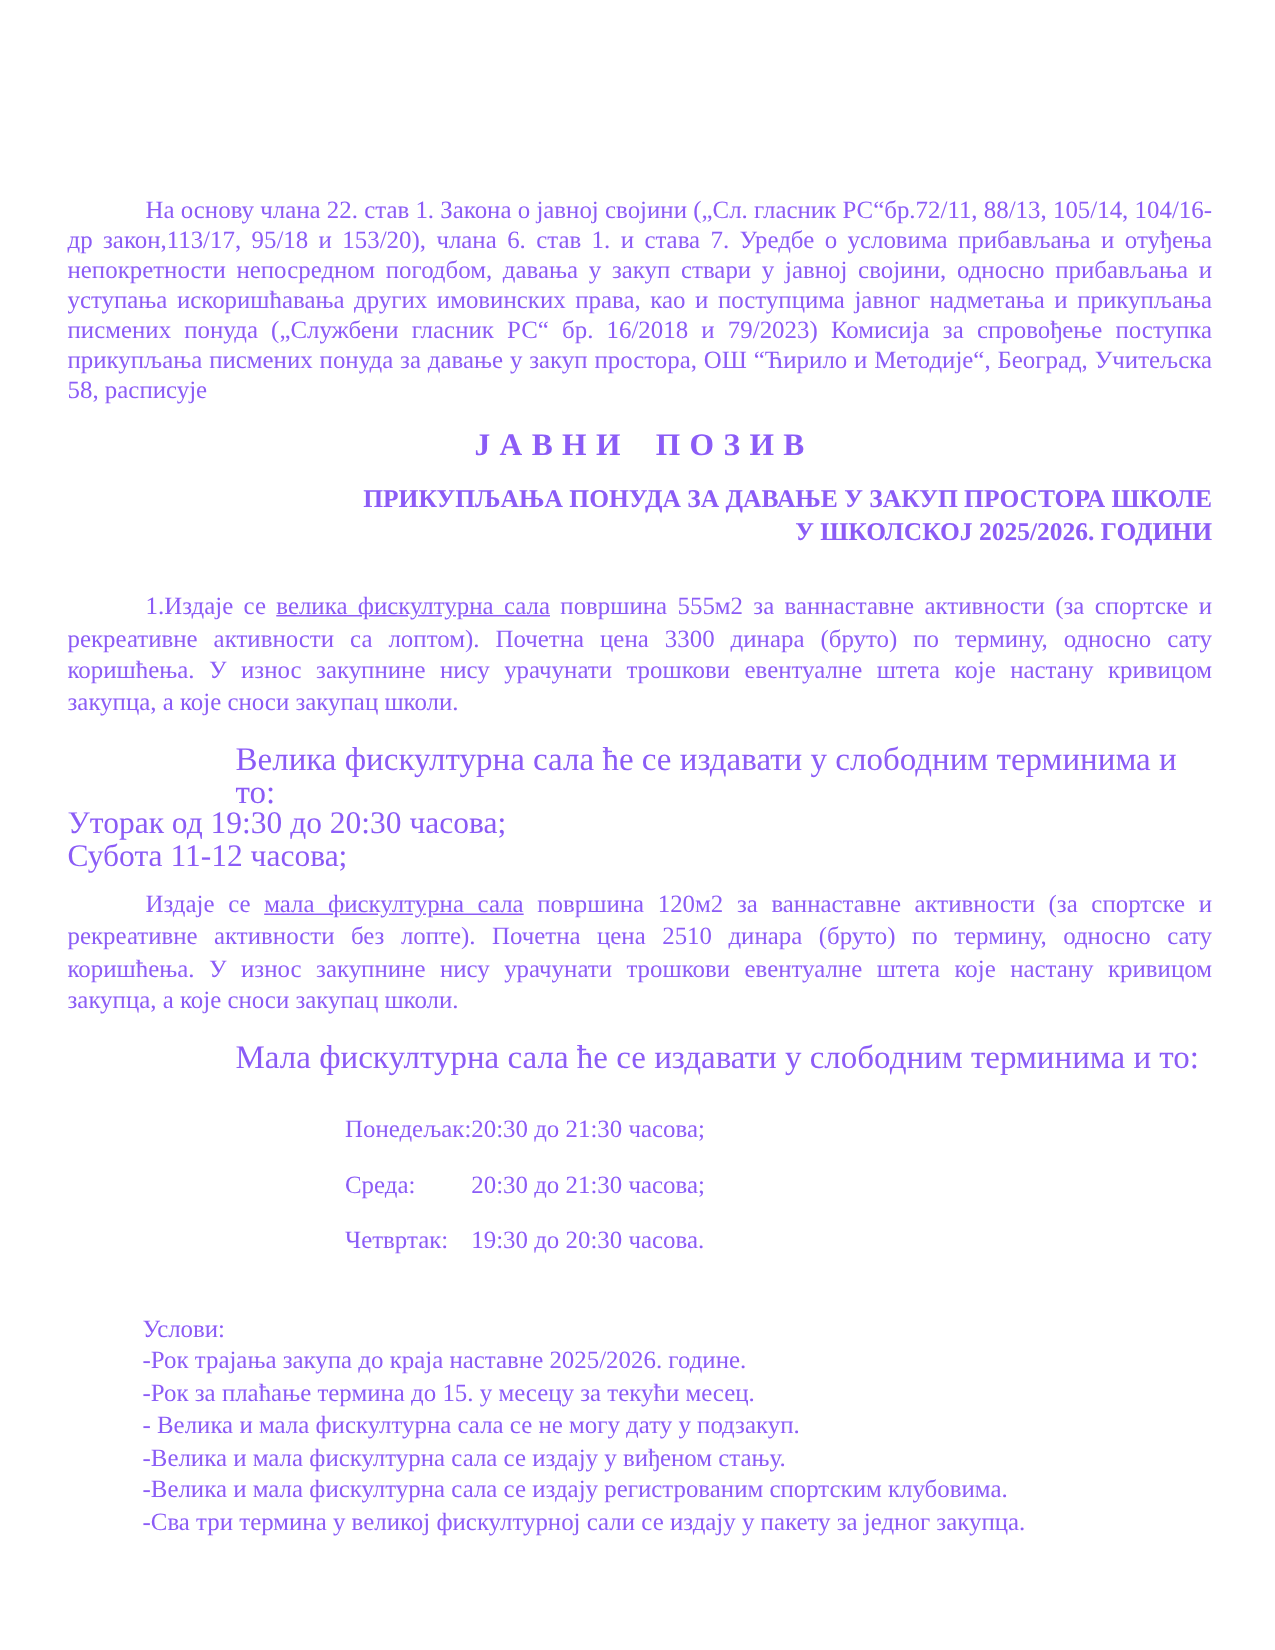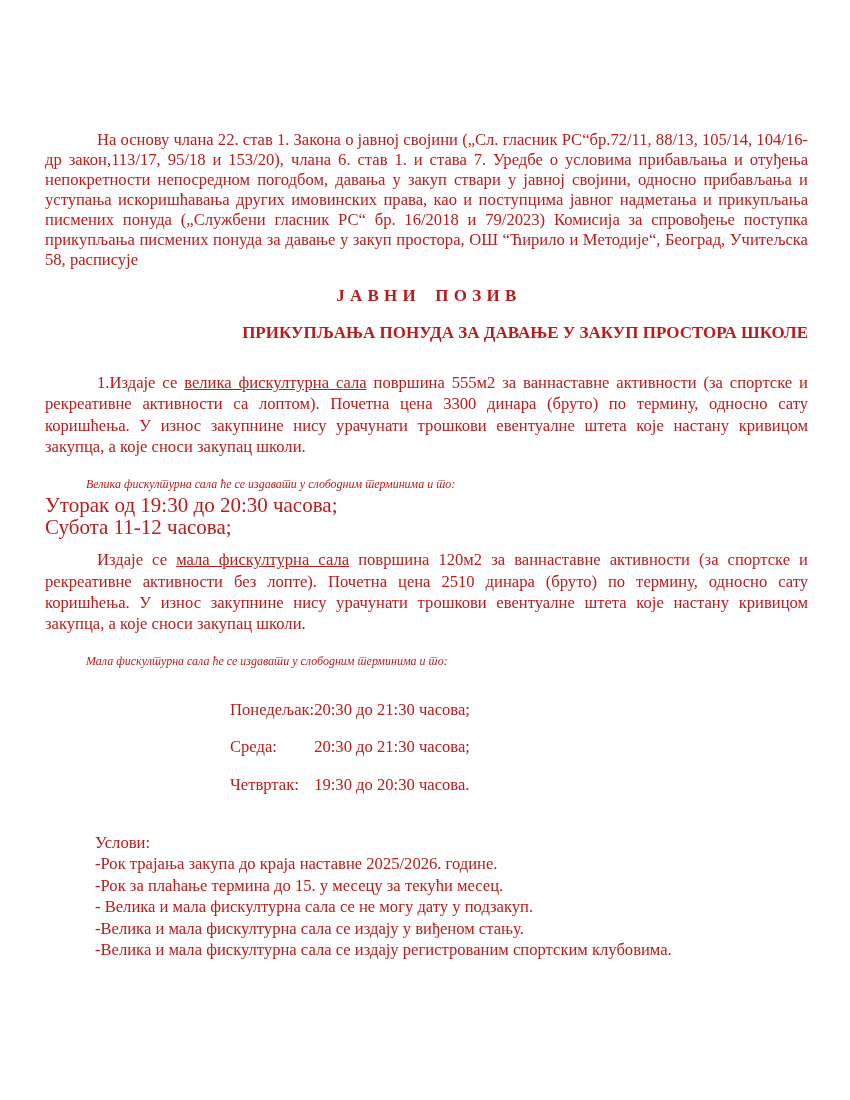--- a/index.html
+++ b/index.html
@@ -1,41 +1,41 @@
 <!DOCTYPE html>
 <html lang="sr"><head>
 <meta charset="utf-8">
 <style>
   html, body { margin: 0; padding: 0; background: #ffffff; }
   .page {
     position: relative;
     width: 850px;
     height: 1100px;
     background: #ffffff;
-    color: #b91c1c;
+    color: #8b5cf6;
     font-family: "Liberation Serif", "DejaVu Serif", serif;
     overflow: hidden;
   }
   .content {
     box-sizing: border-box;
     margin-left: 45px;
     margin-right: 42px;
     width: 763px;
     padding-top: 113px;
   }
   .intro {
     font-size: 16.6px;
     line-height: 20px;
     text-align: justify;
     text-indent: 52px;
   }
   .doc-title {
     margin-top: 14px;
     font-weight: bold;
-    font-size: 17px;
+    font-size: 21px;
     line-height: 20px;
     text-align: center;
     white-space: pre;
     letter-spacing: 0.5px;
   }
   .doc-subtitle {
     margin-top: 16px;
     font-weight: bold;
     font-size: 17px;
     line-height: 21.5px;
@@ -44,24 +44,23 @@
   .para {
     font-size: 16.6px;
     line-height: 21.4px;
     text-align: justify;
     text-indent: 52px;
   }
   .para.large-hall { margin-top: 28px; }
   .para.small-hall { margin-top: 11px; }
   .underlined { text-decoration: underline; }
   .terms-intro {
-    font-size: 12px;
+    font-size: 22px;
     line-height: 21.4px;
-    margin-left: 41px;
-    font-style: italic;
+    margin-left: 112px;
   }
   .terms-intro.small { margin-top: 6px; }
   .centered-terms div {
     font-size: 21px;
     line-height: 21.4px;
   }
   .schedule {
     margin-top: 26px;
     margin-left: 185px;
     font-size: 16.6px;
@@ -81,20 +80,21 @@
 
 <div class="page">
   <div class="content">
 
     <p class="intro">На основу члана 22. став 1. Закона о јавној својини („Сл. гласник РС“бр.72/11, 88/13, 105/14, 104/16-др закон,113/17, 95/18 и 153/20), члана 6. став 1. и става 7. Уредбе о условима прибављања и отуђења непокретности непосредном погодбом, давања у закуп ствари у јавној својини, односно прибављања и уступања искоришћавања других имовинских права, као и поступцима јавног надметања и прикупљања писмених понуда („Службени гласник РС“ бр. 16/2018 и 79/2023) Комисија за спровођење поступка прикупљања писмених понуда за давање у закуп простора, ОШ “Ћирило и Методије“, Београд, Учитељска 58,  расписује</p>
 
     <div class="doc-title">Ј А В Н И    П О З И В</div>
 
     <div class="doc-subtitle">
       <div>ПРИКУПЉАЊА ПОНУДА ЗА ДАВАЊЕ У ЗАКУП ПРОСТОРА ШКОЛЕ</div>
+      <div>У ШКОЛСКОЈ 2025/2026. ГОДИНИ</div>
     </div>
 
     <p class="para large-hall"><span>1.Издаје се </span><span class="underlined">велика фискултурна сала</span><span> површина 555м2 за ваннаставне активности (за спортске и рекреативне активности са лоптом). Почетна цена 3300 динара (бруто) по термину, односно сату коришћења. У износ закупнине нису урачунати трошкови евентуалне штета које настану кривицом закупца, а које сноси закупац школи.</span></p>
 
     <div class="terms-intro">Велика фискултурна сала ће се издавати у слободним терминима и то:</div>
 
     <div class="centered-terms">
       <div>Уторак од 19:30 до 20:30 часова;</div>
       <div>Субота 11-12 часова;</div>
     </div>
@@ -118,16 +118,17 @@
       </div>
     </div>
 
     <div class="conditions">
       <div>Услови:</div>
       <div>-Рок трајања закупа до краја наставне 2025/2026. године.</div>
       <div>-Рок за плаћање термина до 15. у месецу за текући месец.</div>
       <div>- Велика и мала фискултурна сала се не могу дату у подзакуп.</div>
       <div>-Велика и мала фискултурна сала се издају у виђеном стању.</div>
       <div>-Велика и мала фискултурна сала се издају регистрованим спортским клубовима.</div>
+      <div>-Сва три термина у великој фискултурној сали се издају у пакету за једног закупца.</div>
     </div>
 
   </div>
 </div>
 
 </body></html>

